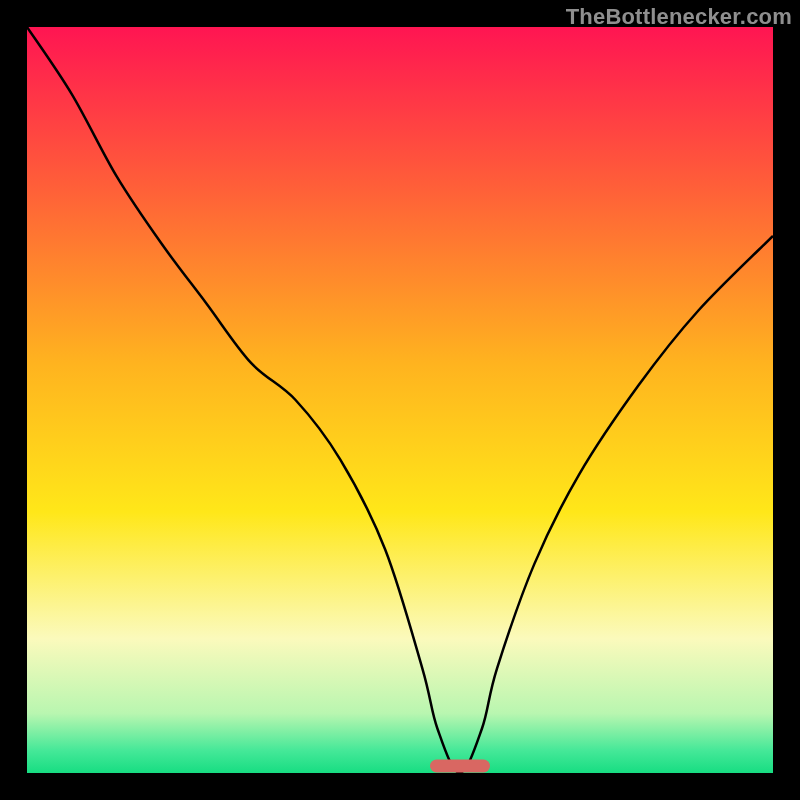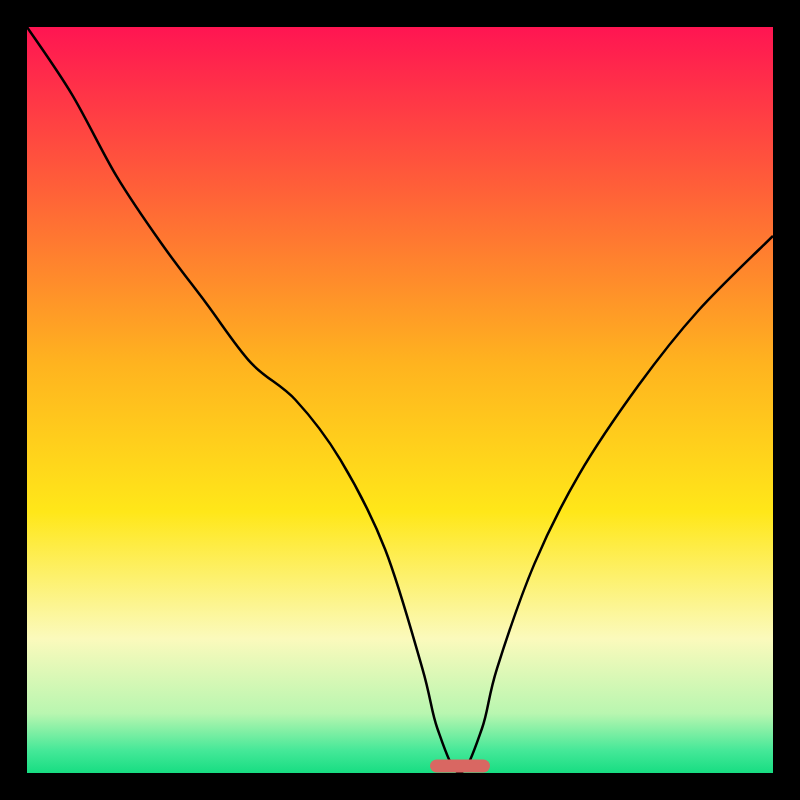--- a/index.html
+++ b/index.html
@@ -74,13 +74,14 @@
             <stop offset="100%" stop-color="#17dd82"></stop>
           </linearGradient>
       </defs>
       <rect x="0" y="0" width="100" height="100" fill="url(#bg)"></rect>
     </svg>
     <svg class="curve-svg" viewBox="0 0 100 100" preserveAspectRatio="none">
       <path id="curve-path" d="M 0.000 0.000 C 1.000 1.500, 4.000 5.667, 6.000 9.000 C 8.000 12.333, 10.000 16.667, 12.000 20.000 C 14.000 23.333, 16.000 26.167, 18.000 29.000 C 20.000 31.833, 22.000 34.333, 24.000 37.000 C 26.000 39.667, 28.000 42.833, 30.000 45.000 C 32.000 47.167, 34.000 47.833, 36.000 50.000 C 38.000 52.167, 40.000 54.667, 42.000 58.000 C 44.000 61.333, 46.167 65.333, 48.000 70.000 C 49.833 74.667, 51.833 82.000, 53.000 86.000 C 54.167 90.000, 54.167 91.667, 55.000 94.000 C 55.833 96.333, 57.000 100.000, 58.000 100.000 C 59.000 100.000, 60.167 96.333, 61.000 94.000 C 61.833 91.667, 61.833 89.667, 63.000 86.000 C 64.167 82.333, 66.167 76.333, 68.000 72.000 C 69.833 67.667, 71.667 64.000, 74.000 60.000 C 76.333 56.000, 79.333 51.667, 82.000 48.000 C 84.667 44.333, 87.000 41.333, 90.000 38.000 C 93.000 34.667, 98.333 29.667, 100.000 28.000" fill="none" stroke="#000" stroke-width="2.5" vector-effect="non-scaling-stroke"></path>
     </svg>
     <div class="marker" id="marker" style="left: 58%; top: 99.1%; background: rgb(217, 103, 98);"></div>
   </div>
+  <div class="watermark">TheBottlenecker.com</div>
 </div>
 
 </body></html>

